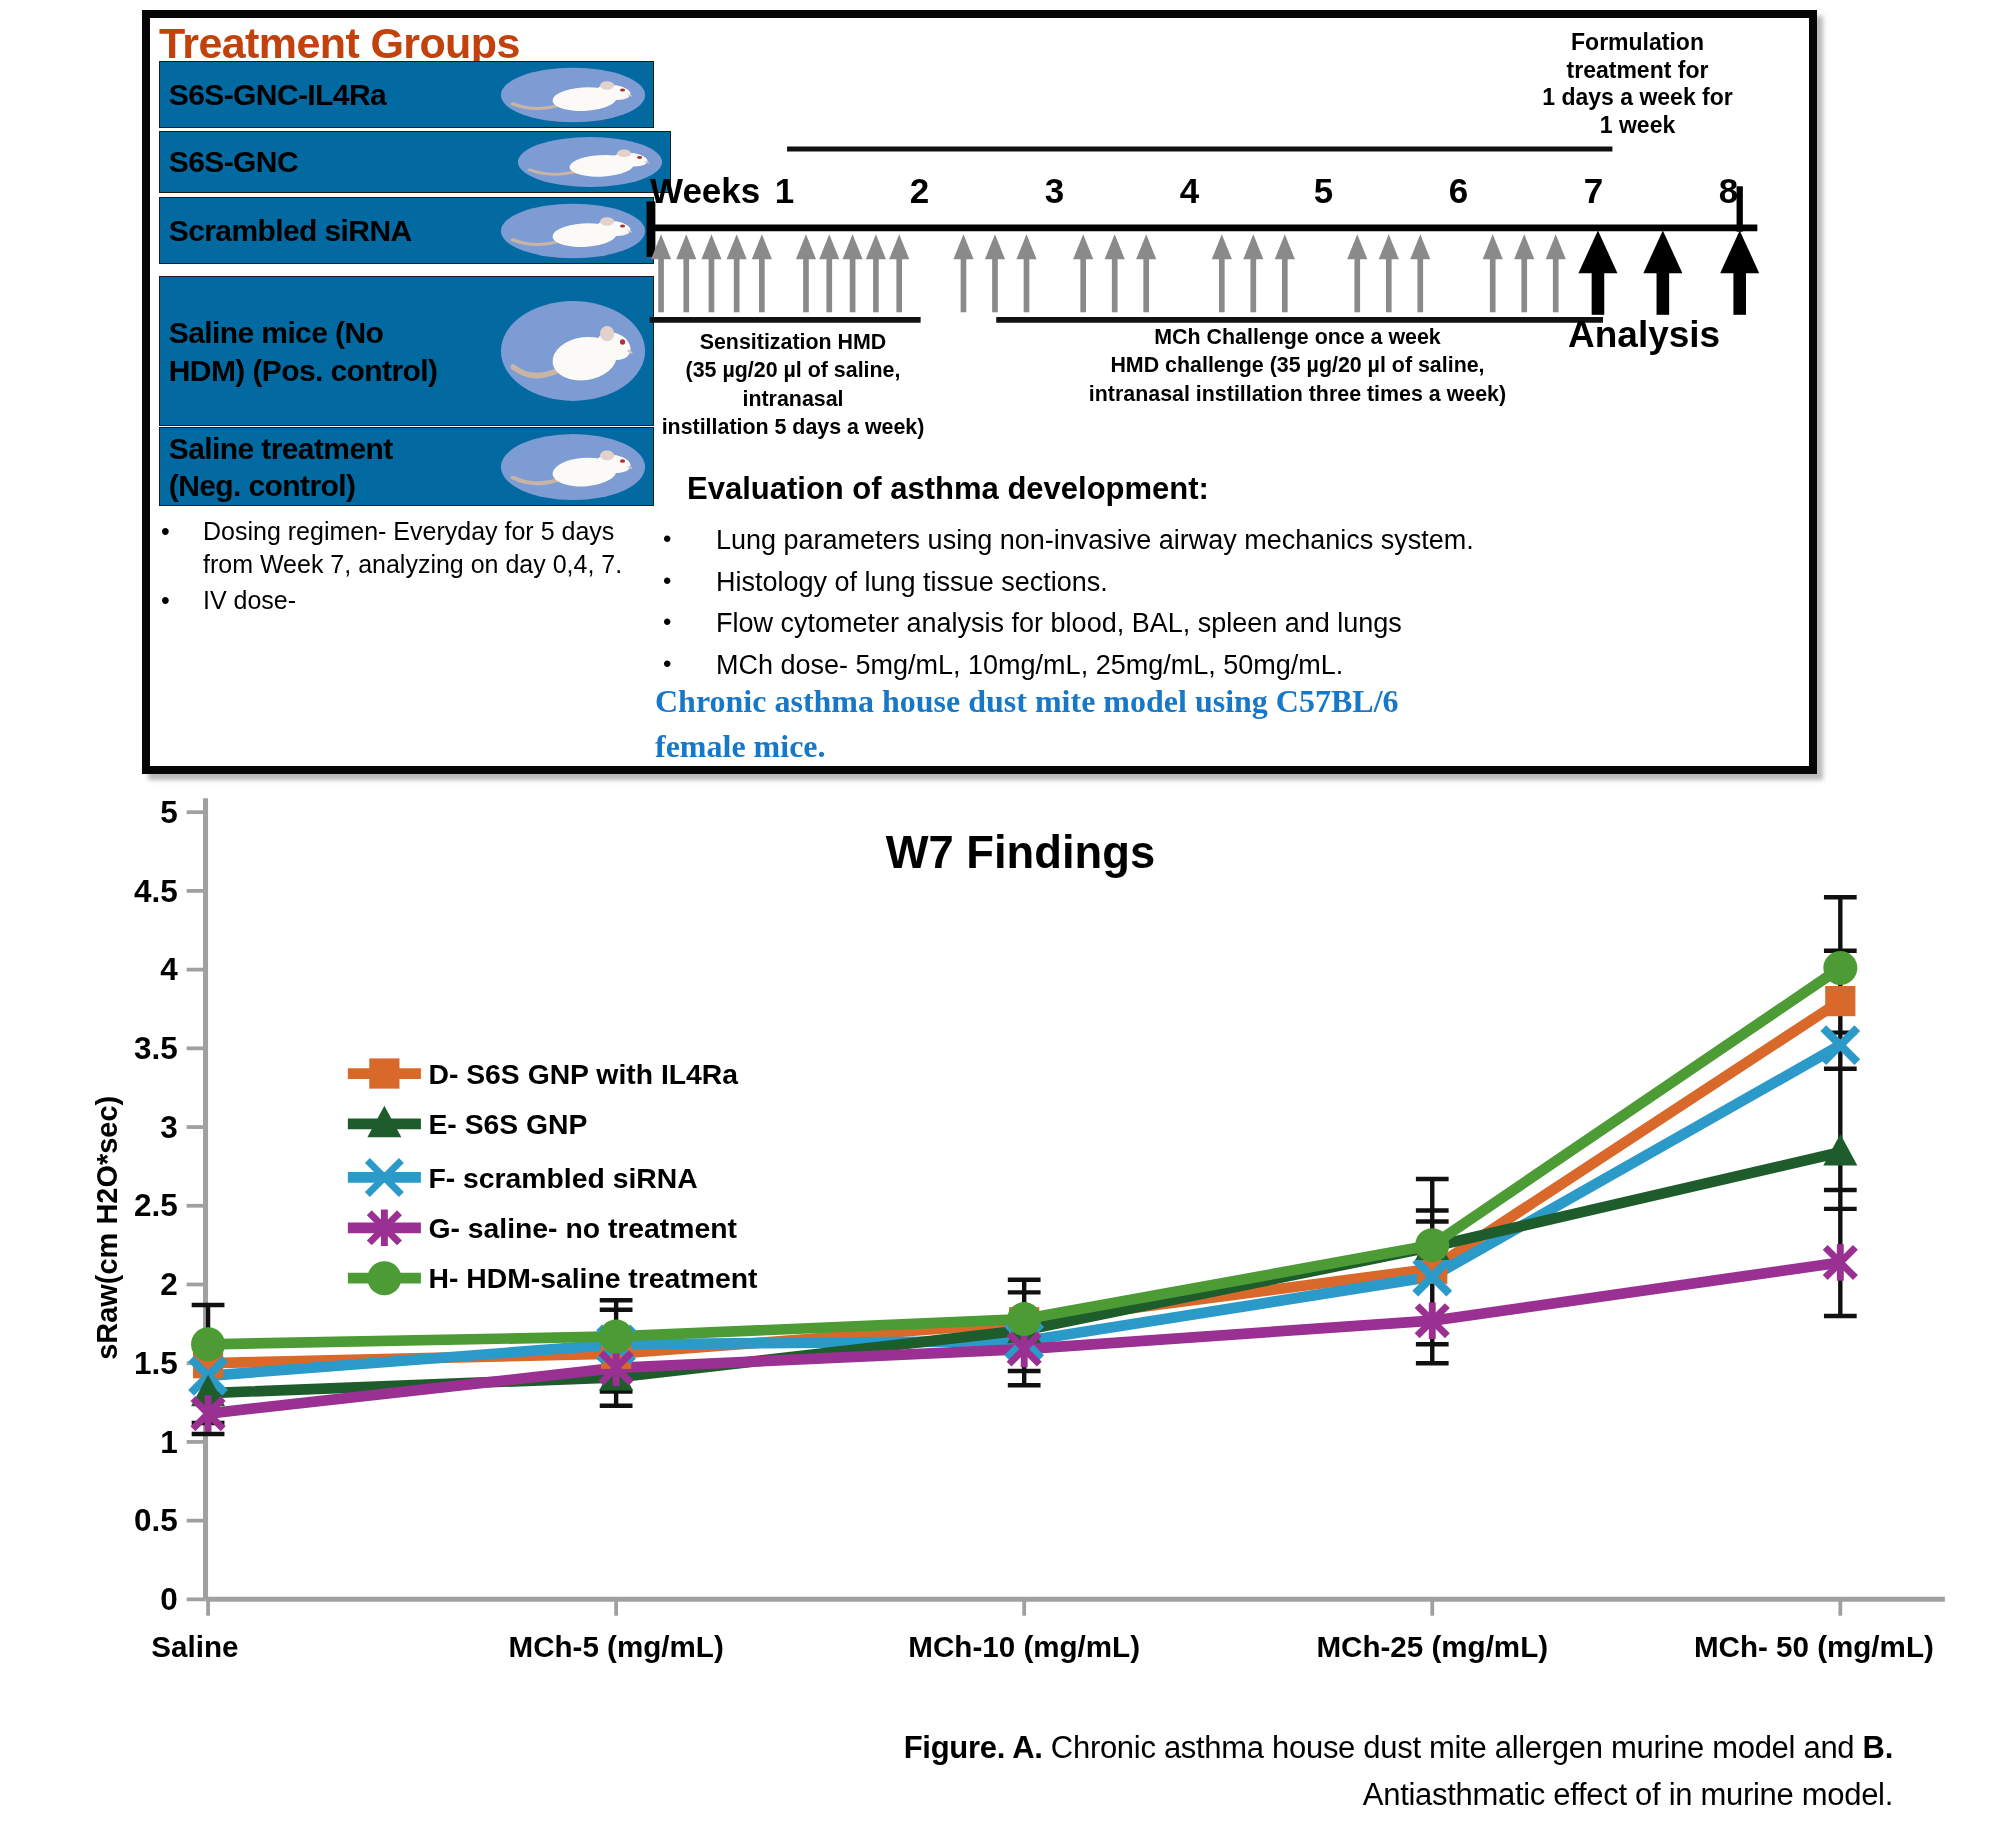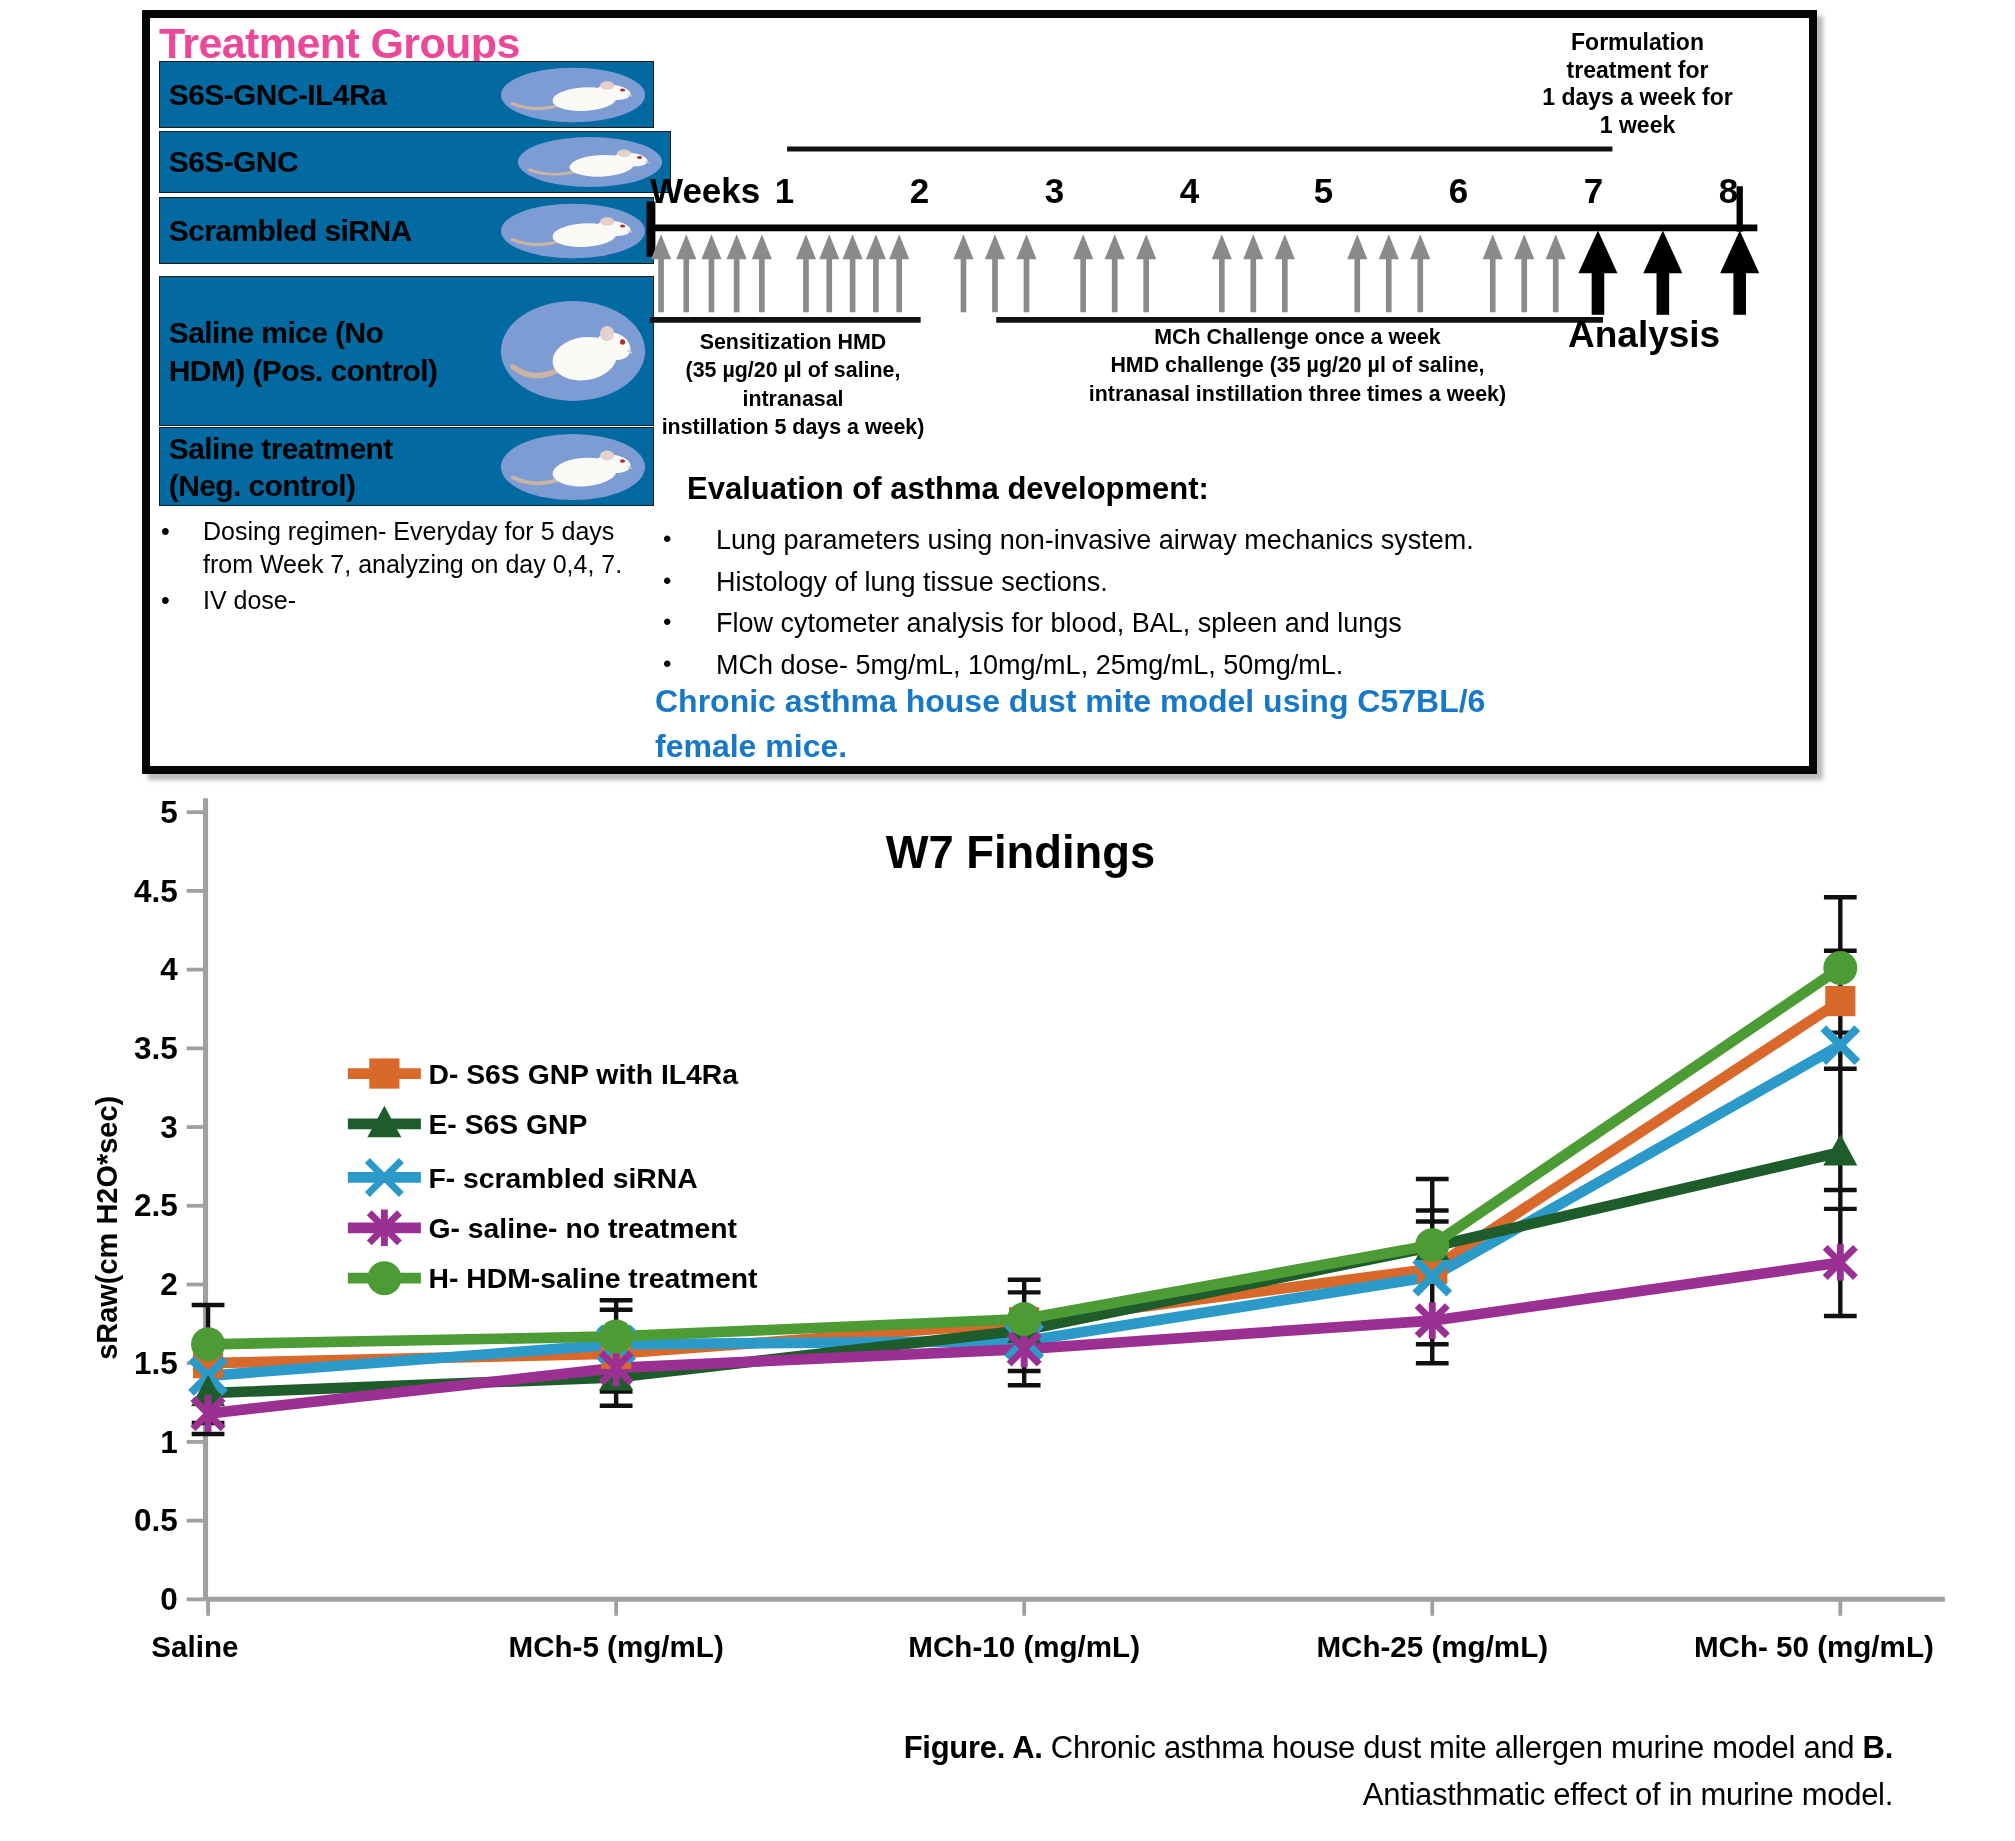--- a/index.html
+++ b/index.html
@@ -48,21 +48,21 @@
   #caption{left:117px;top:1725px;width:1776px;font-size:31px;line-height:1.5;letter-spacing:-0.3px;text-align:right;}
   #caption b{font-weight:bold;}
 </style>
 </head>
 <body>
 
 <div id="page">
 
   <div id="panelA" class="abs"></div>
 
-  <div class="abs pa-title" style="color: #ec4899;">Treatment Groups</div>
+  <div class="abs pa-title" style="color: #c2410c;">Treatment Groups</div>
 
   <div id="groups">
       <div class="abs group-box" style="top: 61px; height: 65px;">
         <div class="group-label">
           <div>S6S-GNC-IL4Ra</div>
         </div>
         <svg class="group-mouse" width="148" height="57" viewBox="0 0 230 150" preserveAspectRatio="none">
           <ellipse cx="115" cy="75" rx="112" ry="72" fill="#7E9CD4"></ellipse>
           <path d="M22,98 Q55,122 98,100" stroke="#C9B5A4" stroke-width="8" fill="none" stroke-linecap="round"></path>
           <ellipse cx="133" cy="86" rx="50" ry="31" fill="#FBFAF7" transform="rotate(-7 133 86)"></ellipse>
@@ -270,21 +270,21 @@
       </div>
       <div class="ev-item">
         <div class="ev-dot">•</div>
         <div>Flow cytometer analysis for blood, BAL, spleen and lungs</div>
       </div>
       <div class="ev-item">
         <div class="ev-dot">•</div>
         <div>MCh dose- 5mg/mL, 10mg/mL, 25mg/mL, 50mg/mL.</div>
       </div>
     </div>
-  <div id="modelHeading" class="abs" style="color: rgb(24, 120, 200);">
+  <div id="modelHeading" class="abs" style="color: rgb(24, 120, 200); font-family: Liberation Serif, serif;">
       <div>Chronic asthma house dust mite model using C57BL/6</div>
       <div>female mice.</div>
     </div>
 
   <svg id="chart" class="abs" width="2015" height="932" viewBox="0 0 3199 1480">
       <line x1="326" y1="18" x2="326" y2="1290" stroke="#A0A0A0" stroke-width="8"></line>
       <line x1="326" y1="1290" x2="3088" y2="1290" stroke="#A0A0A0" stroke-width="8"></line>
       <line x1="296" y1="1290" x2="326" y2="1290" stroke="#A0A0A0" stroke-width="6"></line>
       <text x="282" y="1307" text-anchor="end" font-size="50" font-weight="bold">0</text>
       <line x1="296" y1="1165" x2="326" y2="1165" stroke="#A0A0A0" stroke-width="6"></line>

